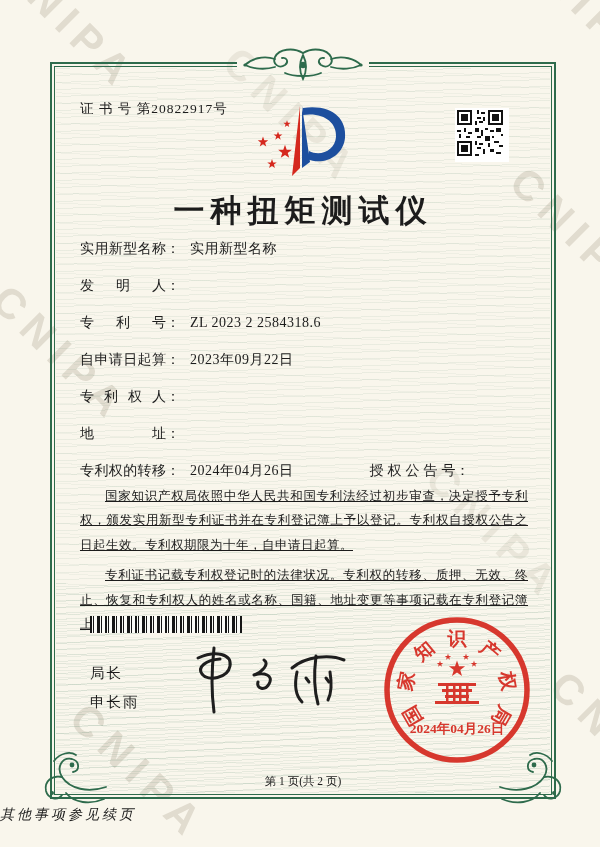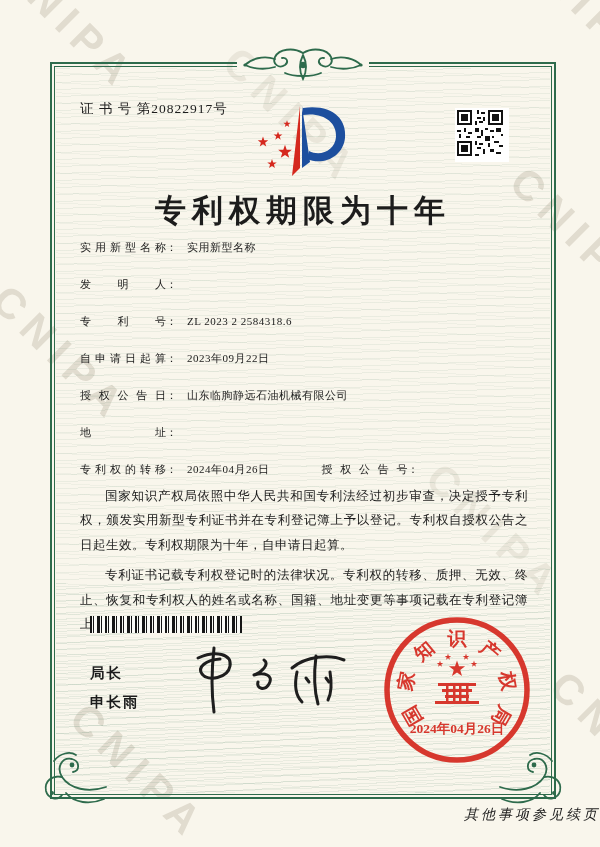--- a/index.html
+++ b/index.html
@@ -41,47 +41,47 @@
   
   .content{position:absolute;inset:0;z-index:2;}
   .cert-no{position:absolute;left:28px;top:36px;font-size:13.5px;letter-spacing:1px;}
   .logo{position:absolute;left:50%;top:38px;transform:translateX(-50%);}
   .qr{position:absolute;left:403px;top:44px;width:50px;height:50px;background:#fff;padding:2px;}
   .title{
     position:absolute;left:0;right:0;top:126px;text-align:center;
     font-size:31px;font-weight:bold;letter-spacing:6px;
   }
   .fields{position:absolute;left:28px;top:176px;right:24px;}
-  .frow{display:flex;align-items:baseline;height:37px;font-size:11px;}
+  .frow{display:flex;align-items:baseline;height:37px;font-size:14px;}
   .flabel{
     display:inline-block;width:86px;text-align:justify;text-align-last:justify;
     letter-spacing:0;flex:none;
   }
   .fcolon{flex:none;margin-right:10px;}
   .fvalue{letter-spacing:0.5px;}
-  .fpair2{display:flex;align-items:center;margin-left:52px;}
+  .fpair2{display:flex;align-items:center;margin-left:76px;}
   .paras{
     position:absolute;left:28px;right:26px;top:420px;
-    font-size:12.5px;line-height:1.95;text-align:justify;letter-spacing:0.5px;
+    font-size:12.5px;line-height:1.95;text-align:justify;letter-spacing:0.5px;text-decoration:underline;
   }
   .paras p{margin:0 0 6px 0;text-indent:2em;}
   .barcode{
     position:absolute;left:38px;top:552px;width:152px;height:17px;
     background:repeating-linear-gradient(90deg,
       #161616 0 2px,#fbfbf7 2px 3px,#161616 3px 4px,#fbfbf7 4px 7px,
       #161616 7px 10px,#fbfbf7 10px 11px,#161616 11px 12px,#fbfbf7 12px 15px);
   }
-  .sig-block{position:absolute;left:38px;top:600px;font-size:14.5px;font-weight:bold;
+  .sig-block{position:absolute;left:38px;top:600px;font-size:14.5px;font-weight:normal;
     font-family:"Liberation Sans","DejaVu Sans",sans-serif;}
   .sig-block div{margin-bottom:10px;letter-spacing:2px;}
   .sig-script{position:absolute;left:128px;top:578px;}
   .seal{position:absolute;left:330px;top:551px;opacity:0.92;}
   .page-footer{position:absolute;left:0;right:0;top:710px;text-align:center;font-size:11.5px;}
   .continuation{
-    position:absolute;left:0;right:0;top:806px;text-align:right;z-index:2;
+    position:absolute;left:0;right:0;top:806px;text-align:left;z-index:2;
     font-size:14px;letter-spacing:3px;font-style:italic;
   }
   .seal text{font-family:"Liberation Serif","DejaVu Serif",serif;font-weight:bold;}
 </style>
 </head>
 <body>
 
 <div class="wm" style="left:-18px;top:-2px;">CNIPA</div>
 <div class="wm" style="left:498px;top:-20px;">CNIPA</div>
 <div class="wm faint" style="left:205px;top:92px;">CNIPA</div>
@@ -202,21 +202,21 @@
             <rect x="19" y="16" width="2" height="1"></rect>
           <rect x="9" y="17" width="2" height="1"></rect>
             <rect x="12" y="18" width="1" height="2"></rect>
             <rect x="15" y="18" width="2" height="1"></rect>
           <rect x="18" y="19" width="2" height="1"></rect>
             <rect x="8" y="20" width="2" height="1"></rect>
         </g>
       </svg>
     </div>
 
-    <div class="title">专利权期限为十年</div>
+    <div class="title">一种扭矩测试仪</div>
 
     <div class="fields">
       <div class="frow">
         <span class="flabel">实用新型名称</span>
           <span class="fcolon">：</span>
         <span class="fvalue">实用新型名称</span>
       </div>
       <div class="frow">
         <span class="flabel">发明人</span>
           <span class="fcolon">：</span>
@@ -225,23 +225,22 @@
         <span class="flabel">专利号</span>
           <span class="fcolon">：</span>
         <span class="fvalue">ZL 2023 2 2584318.6</span>
       </div>
       <div class="frow">
         <span class="flabel">自申请日起算</span>
           <span class="fcolon">：</span>
         <span class="fvalue">2023年09月22日</span>
       </div>
       <div class="frow">
-        <span class="flabel">授权公告日</span>
-          <span class="fcolon">：</span>
-        <span class="fvalue">山东临朐静远石油机械有限公司</span>
+        <span class="flabel">专利权人</span>
+          <span class="fcolon">：</span>
       </div>
       <div class="frow">
         <span class="flabel">地址</span>
           <span class="fcolon">：</span>
       </div>
       <div class="frow">
         <span class="flabel">专利权的转移</span>
           <span class="fcolon">：</span>
         <span class="fvalue">2024年04月26日</span>
         <span class="fpair2">
@@ -304,16 +303,17 @@
           <rect x="53" y="86" width="44" height="3"></rect>
           <rect x="64" y="71" width="2.5" height="16"></rect>
             <rect x="71" y="71" width="2.5" height="16"></rect>
           <rect x="77" y="71" width="2.5" height="16"></rect>
             <rect x="84" y="71" width="2.5" height="16"></rect>
         </g>
         <text x="75" y="118" fill="#d5281e" font-size="13.5" text-anchor="middle">2024年04月26日</text>
       </svg>
     </div>
 
+    <div class="page-footer">第 1 页(共 2 页)</div>
   </div>
 </div>
 
 <div class="continuation">其他事项参见续页</div>
 
 </body></html>

